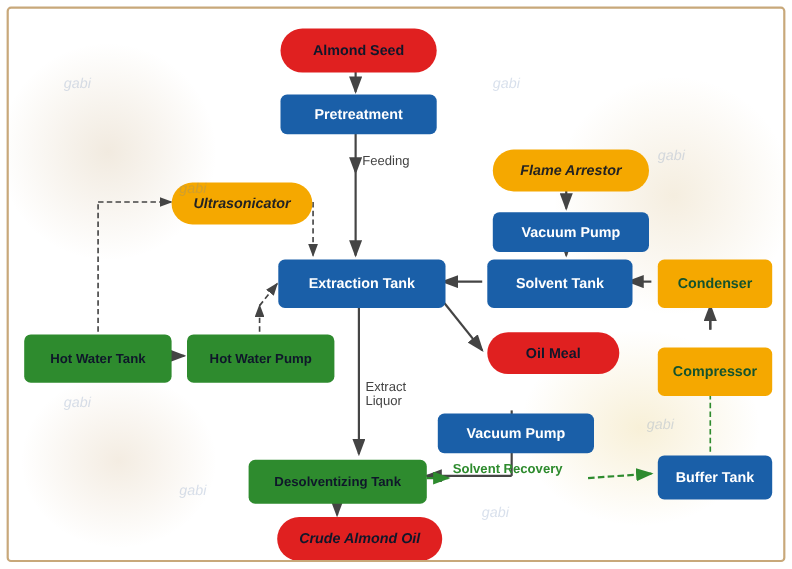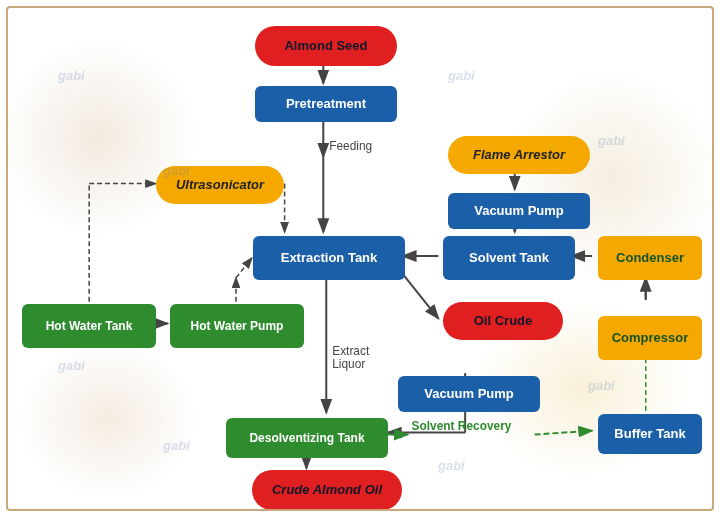--- a/index.html
+++ b/index.html
@@ -56,21 +56,21 @@
       height: 160px;
       background: radial-gradient(ellipse at center, rgba(180,130,60,0.15) 0%, transparent 70%);
       border-radius: 50%;
     }
     
     .watermark {
       position: absolute;
       font-size: 13px;
       color: rgba(100,130,180,0.25);
       font-style: italic;
-      font-weight: bold;
+      font-weight: normal;
       white-space: nowrap;
       pointer-events: none;
     }
 
     
     .flow-container {
       position: absolute;
       top: 0; left: 0; right: 0; bottom: 0;
     }
 
@@ -91,21 +91,21 @@
       color: #0f172a;
       border-radius: 24px;
     }
     .box-blue {
       background: #1a5fa8;
       color: #fff;
       border-radius: 6px;
     }
     .box-green {
       background: #2e8b2e;
-      color: #ffffff;
+      color: #0f172a;
       border-radius: 6px;
     }
     .box-orange {
       background: #f5a800;
       color: #222;
       border-radius: 24px;
       font-style: italic;
       text-align: right;
     }
     .box-orange-rect {
@@ -227,21 +227,21 @@
 
     <div class="box box-blue" style="left:435px; top:228px; width:132px; height:44px;">
       <span>Solvent Tank</span>
     </div>
 
     <div class="box box-orange-rect" style="left:590px; top:228px; width:104px; height:44px;">
       <span>Condenser</span>
     </div>
 
     <div class="box box-red" style="left:435px; top:294px; width:120px; height:38px;">
-      <span>Oil Crude</span>
+      <span>Oil Meal</span>
     </div>
 
     <div class="box box-green" style="left:14px; top:296px; width:134px; height:44px; font-size:12px;">
       <span>Hot Water Tank</span>
     </div>
 
     <div class="box box-green" style="left:162px; top:296px; width:134px; height:44px; font-size:12px;">
       <span>Hot Water Pump</span>
     </div>
 

